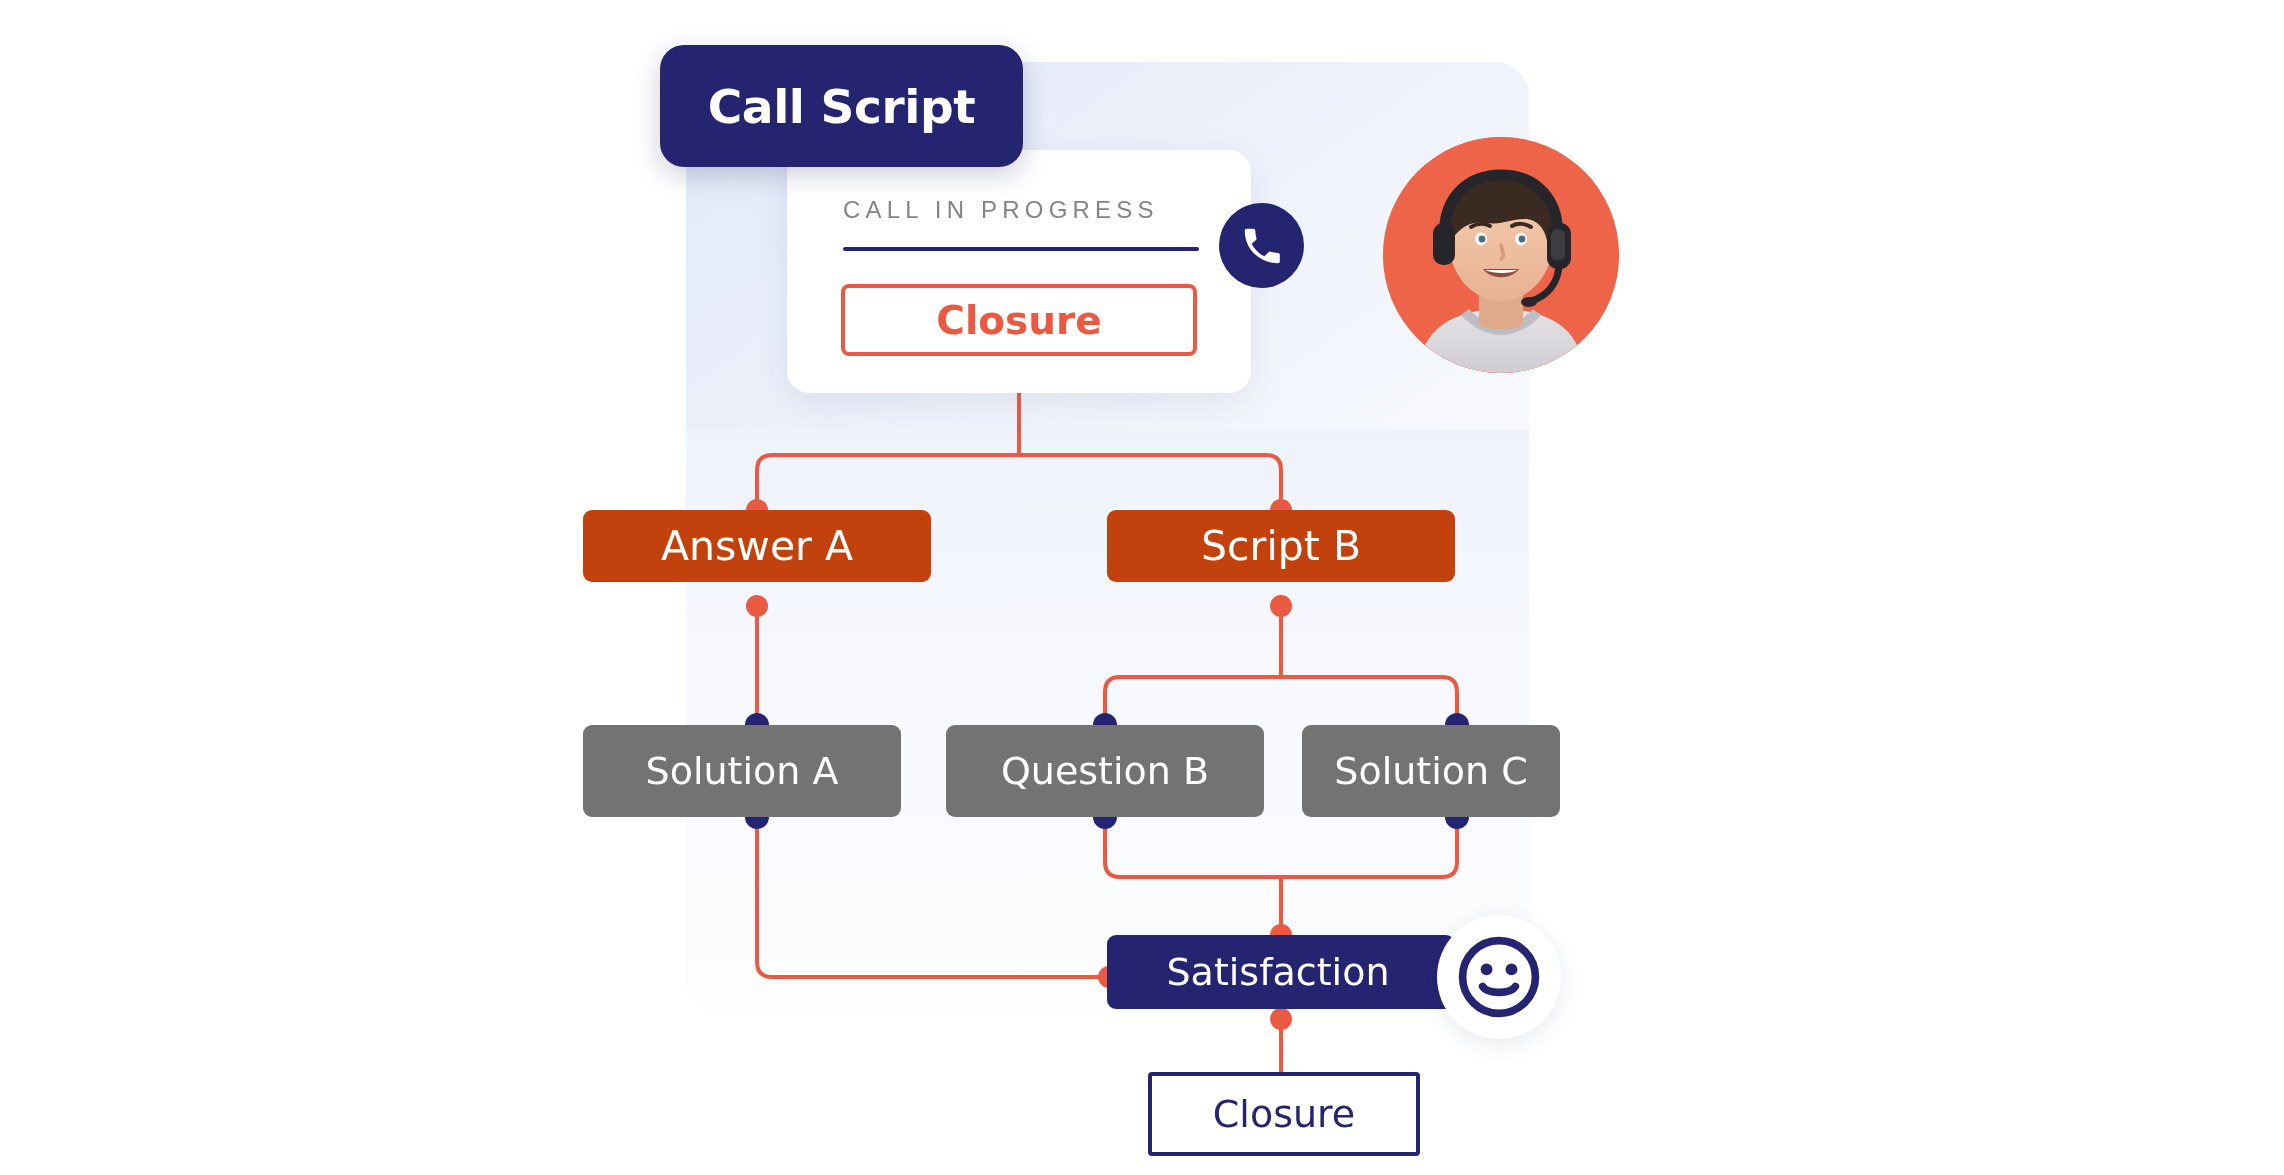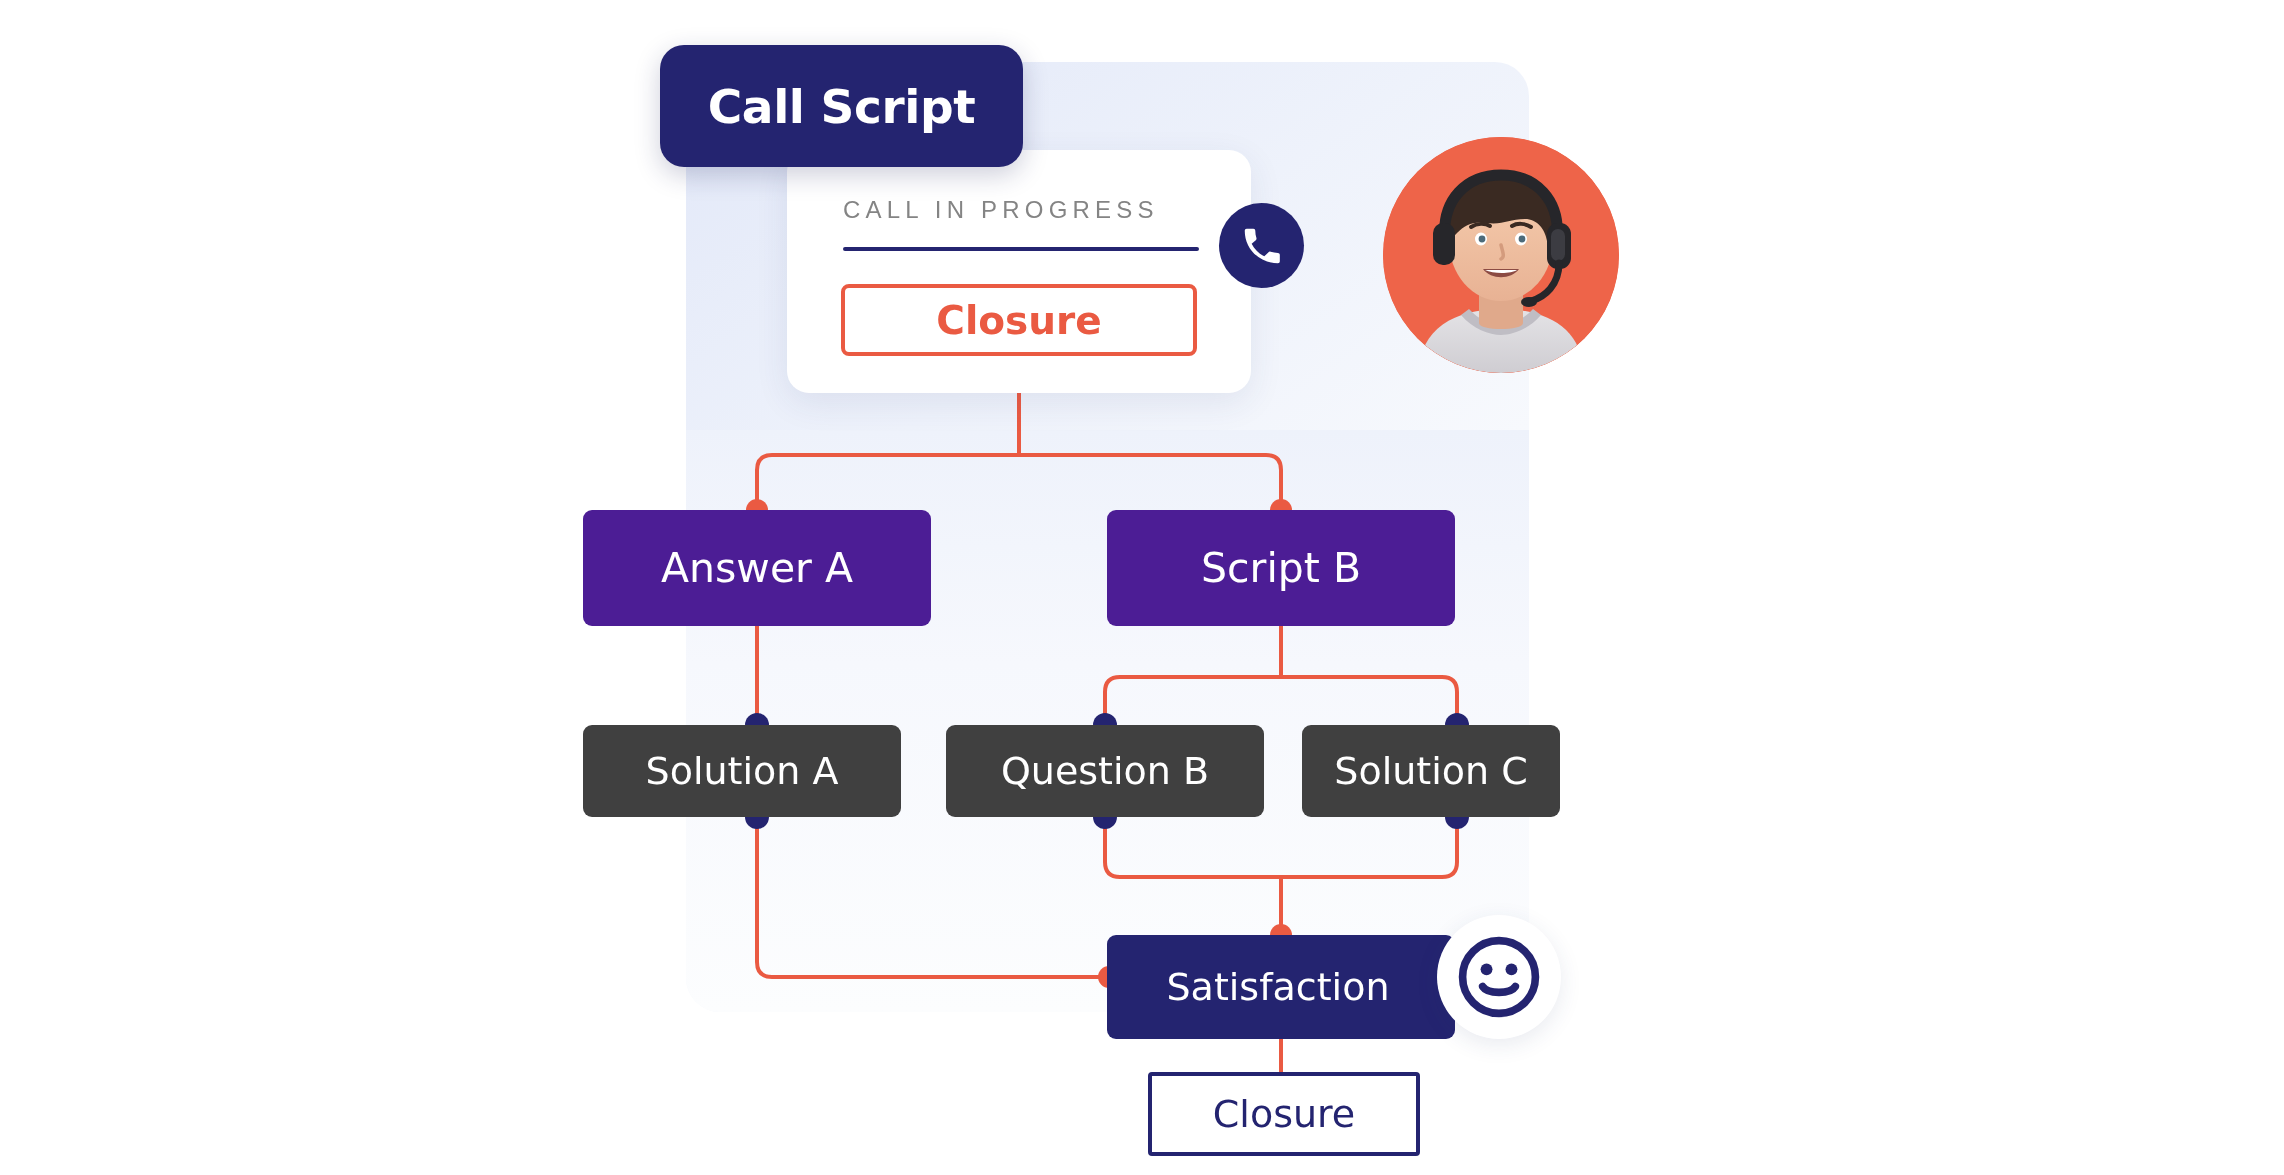--- a/index.html
+++ b/index.html
@@ -154,47 +154,47 @@
     background: rgba(255,255,255,0);
     border-radius: 8px;
   }
   .node-question span {
     color: #ea5a42;
     font-size: 39px;
     font-weight: bold;
   }
 
   .node-answer {
-    background: #4c1d95;
-    height: 116px;
+    background: #c2410c;
+    height: 72px;
   }
   .node-answer span {
     color: #ffffff;
     font-size: 41px;
     font-weight: 400;
   }
   .node-answer-a { left: 583px; top: 510px; width: 348px; }
   .node-answer-b { left: 1107px; top: 510px; width: 348px; }
 
   .node-solution {
-    background: #404040;
+    background: #737373;
     height: 92px;
   }
   .node-solution span {
     color: #ffffff;
     font-size: 38px;
     font-weight: 400;
   }
   .node-solution-a { left: 583px; top: 725px; width: 318px; }
   .node-solution-b { left: 946px; top: 725px; width: 318px; }
   .node-solution-c { left: 1302px; top: 725px; width: 258px; }
 
   .node-satisfaction {
     left: 1107px; top: 935px;
-    width: 348px; height: 104px;
+    width: 348px; height: 74px;
     background: #242470;
   }
   .node-satisfaction span {
     color: #ffffff;
     font-size: 38px;
     font-weight: 400;
     margin-right: 6px;
   }
 
   .node-closure {

